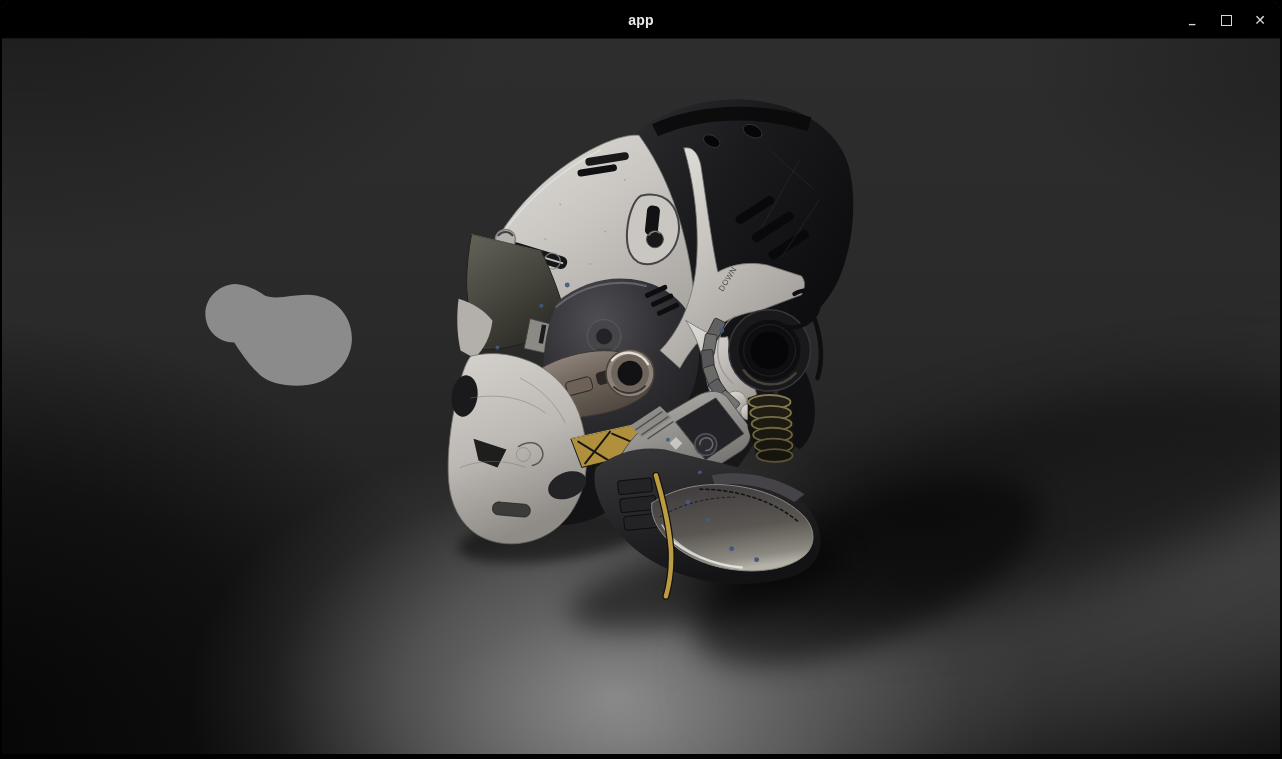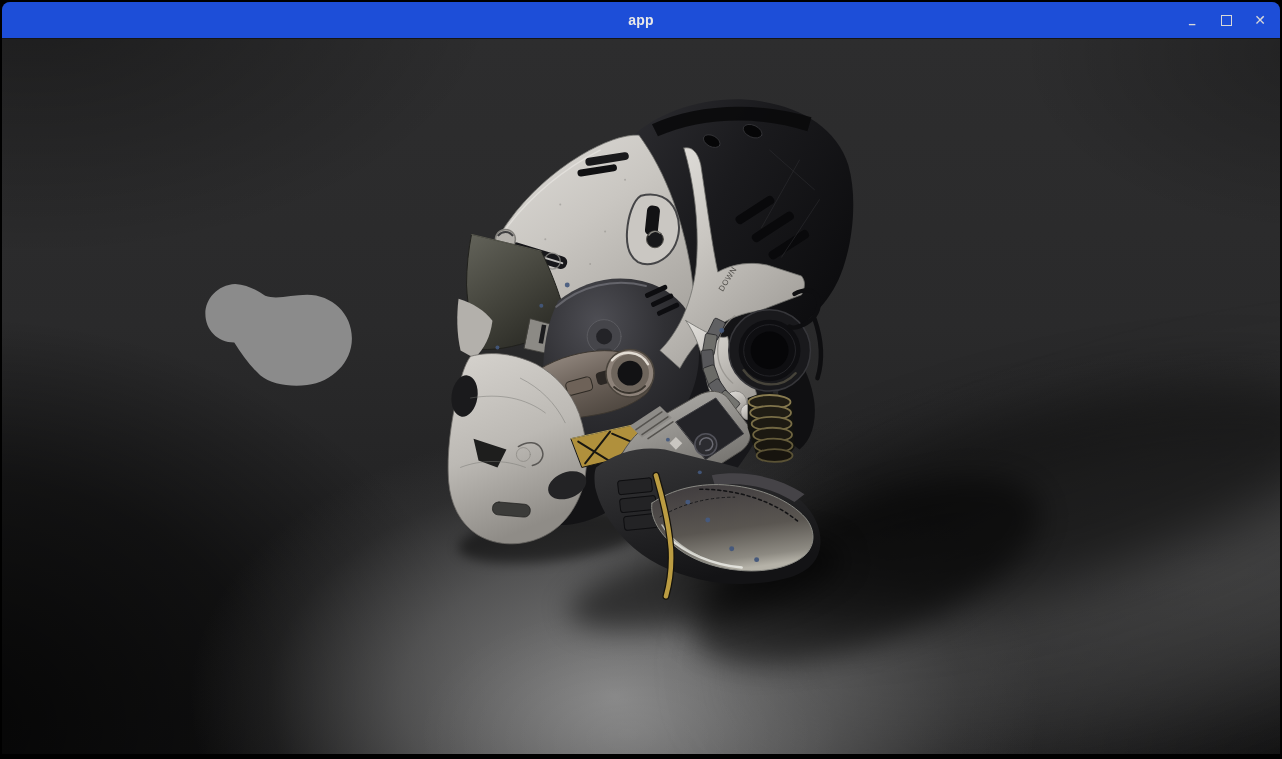--- a/index.html
+++ b/index.html
@@ -1,20 +1,20 @@
 <!DOCTYPE html>
 <html><head>
 <meta charset="utf-8">
 <style>
   html,body{margin:0;padding:0;background:#000;width:1282px;height:759px;overflow:hidden;
     font-family:"Liberation Sans",sans-serif;}
   .window{position:relative;width:1282px;height:759px;box-sizing:border-box;
     border:2px solid #000;border-radius:10px 10px 0 0;overflow:hidden;
     display:flex;flex-direction:column;background:#242425;}
-  .titlebar{position:relative;height:36px;flex:0 0 36px;background:#1d4ed8;
+  .titlebar{position:relative;height:36px;flex:0 0 36px;background:#000000;
     border-bottom:1px solid #161616;display:flex;align-items:center;justify-content:center;}
   .titlebar .title{color:#e8e8e8;font-size:14px;font-weight:700;letter-spacing:.2px;}
   .win-controls{position:absolute;right:8px;top:0;height:100%;display:flex;align-items:center;gap:10px;}
   .win-btn{width:24px;height:24px;display:flex;align-items:center;justify-content:center;
     color:#d8d8d8;font-size:13px;cursor:pointer;border-radius:4px;user-select:none;}
   .win-btn.min{font-weight:700;padding-top:6px;}
   .max-square{width:9px;height:9px;border:1.6px solid #d8d8d8;display:block;}
   .win-btn.close{font-size:14px;}
   .viewport{position:relative;flex:1 1 auto;border-bottom:3px solid #000;
     background:

